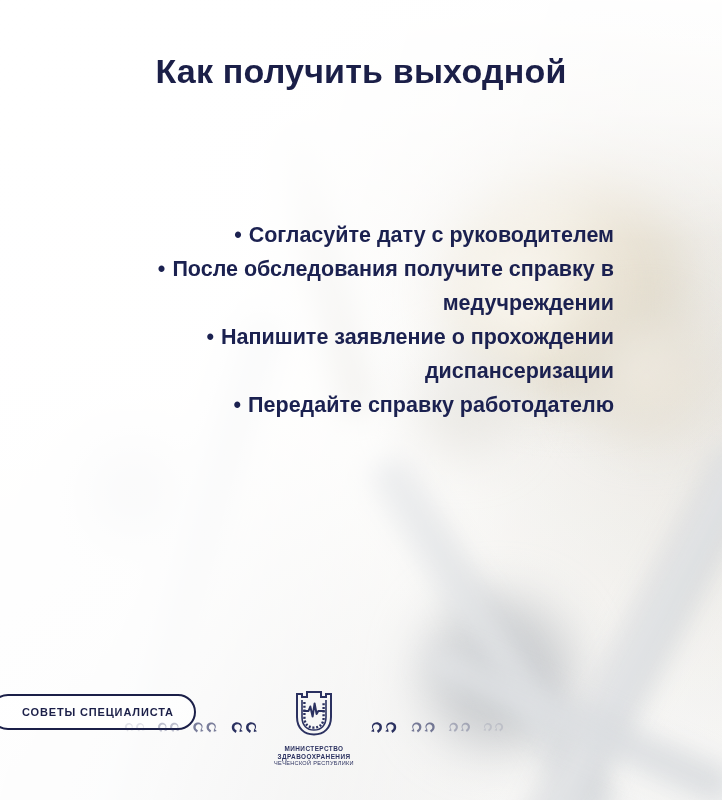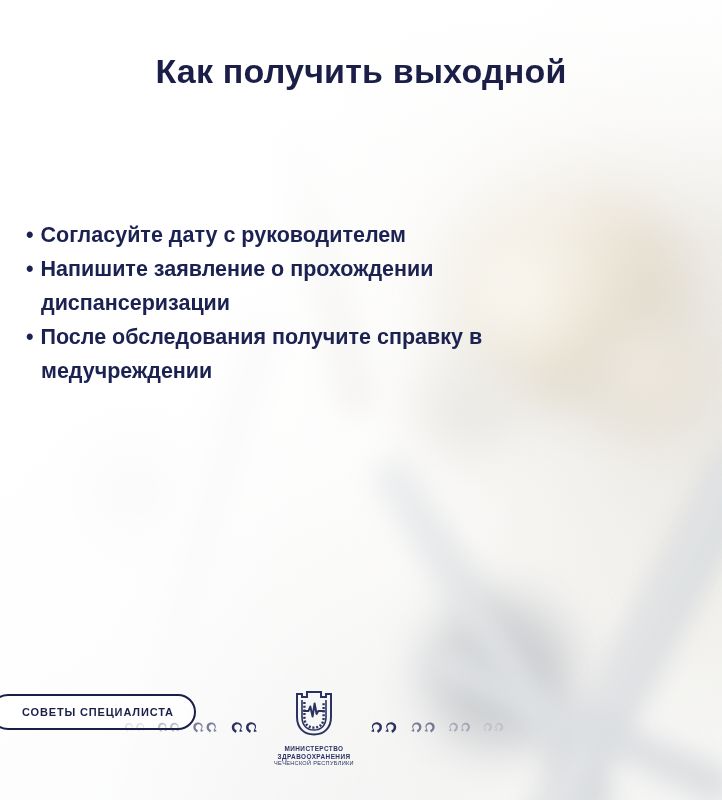--- a/index.html
+++ b/index.html
@@ -122,20 +122,21 @@
 
   .bullet-item {
     display: block;
     font-size: 21.5px;
     font-weight: 700;
     line-height: 34px;
     color: #1b2150;
     margin-bottom: 0;
     text-indent: -15px;
     padding-left: 15px;
+    text-align: right;
   }
 
   .bullet-item::before {
     content: "\2022";
     margin-right: 7px;
   }
 
   
   .footer {
     position: absolute;
@@ -231,22 +232,23 @@
     <div class="tube tube-5"></div>
     <div class="bg-wash"></div>
   </div>
 
   <div class="content">
 
     <h1 class="title">Как получить выходной</h1>
 
     <div class="bullet-list">
       <span class="bullet-item">Согласуйте дату с руководителем</span>
+      <span class="bullet-item">После обследования получите справку в медучреждении</span>
       <span class="bullet-item">Напишите заявление о прохождении диспансеризации</span>
-      <span class="bullet-item">После обследования получите справку в медучреждении</span>
+      <span class="bullet-item">Передайте справку работодателю</span>
     </div>
 
     <div class="footer">
 
       <div class="badge">СОВЕТЫ СПЕЦИАЛИСТА</div>
 
       <div class="emblem-row">
 
         <span class="ornament orn-1">
           <svg width="26" height="22" viewBox="0 0 26 22">

